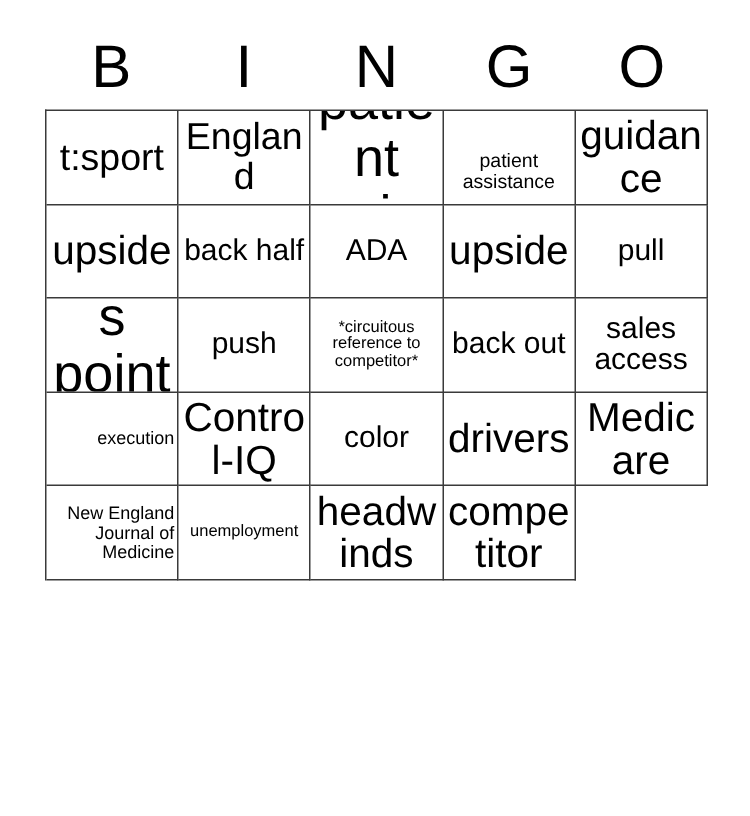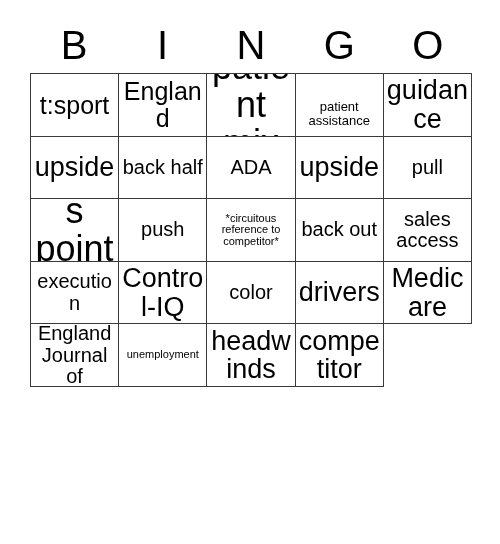--- a/index.html
+++ b/index.html
@@ -76,21 +76,21 @@
     word-wrap: break-word;
     overflow-wrap: break-word;
     hyphens: none;
   }
 
   
   .fs-xxl .cell-text { font-size: 20px; }
   .fs-xl  .cell-text { font-size: 36px; }
   .fs-lg  .cell-text { font-size: 25px; }
   .fs-md  .cell-text { font-size: 27px; }
-  .fs-sm  .cell-text { font-size: 20px; }
+  .fs-sm  .cell-text { font-size: 12px; text-align: right; }
   .fs-xs  .cell-text { font-size: 13px; margin-top: 18px; }
   .fs-xxs .cell-text { font-size: 11px; }
 </style>
 </head>
 <body>
 
 <div id="bingo-card">
 
   <div id="header-row">
     <div class="header-cell">B</div>

